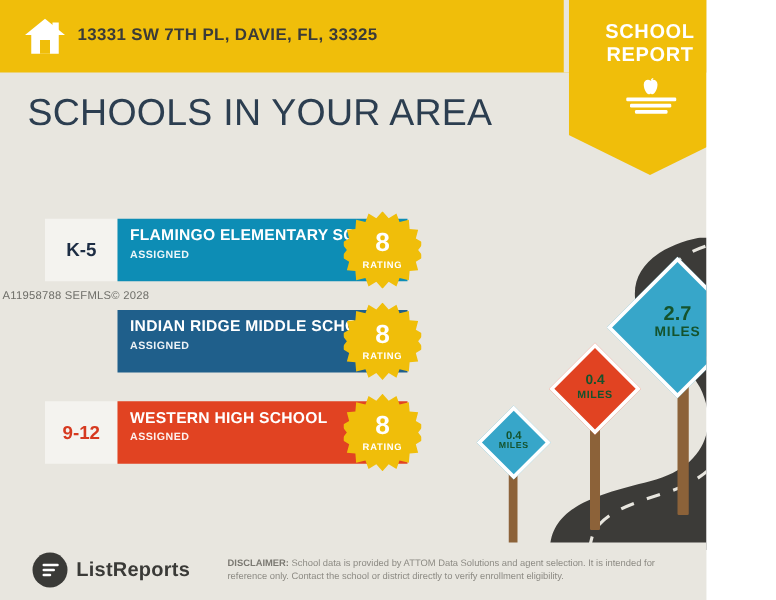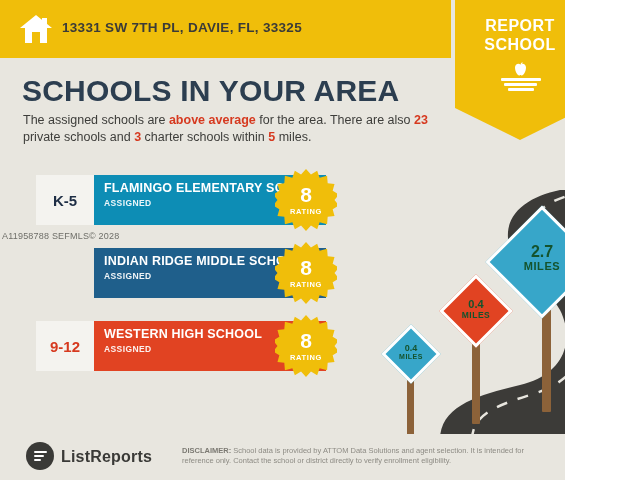--- a/index.html
+++ b/index.html
@@ -92,21 +92,21 @@
   }
   .badge-books i.b1 { width: 40px; }
   .badge-books i.b2 { width: 33px; margin-left: 3px; }
   .badge-books i.b3 { width: 26px; margin-left: 7px; }
 
   
   .main-title {
     position: absolute;
     left: 22px; top: 74px;
     font-size: 30px;
-    font-weight: bold;
+    font-weight: normal;
     color: #2c3e50;
     letter-spacing: 0.2px;
   }
   .subtitle {
     position: absolute;
     left: 23px; top: 112px;
     width: 420px;
     font-size: 12.5px;
     line-height: 17px;
     color: #3d3d3a;
@@ -326,41 +326,38 @@
       <path d="M18 4 L34 17 L29 17 L29 32 L7 32 L7 17 L2 17 Z" fill="#ffffff"></path>
       <rect x="14" y="21" width="8" height="11" fill="#f0be0a"></rect>
       <rect x="24" y="7" width="5" height="7" fill="#ffffff"></rect>
     </svg>
   </div>
   <div class="addr">13331 SW 7TH PL, DAVIE, FL, 33325</div>
 
   <div class="badge">
     <div class="badge-shape"></div>
     <div class="badge-title">
+      <div>SCHOOL</div>
       <div>REPORT</div>
-      <div>SCHOOL</div>
     </div>
     <div class="badge-apple">
       <svg width="13" height="14" viewBox="0 0 13 14">
         <path d="M6.5 2.6 C4.5 0.8 1 2 1 5.6 C1 9.6 3.5 13.4 5.1 13.4 C5.9 13.4 6 12.9 6.5 12.9 C7 12.9 7.1 13.4 7.9 13.4 C9.5 13.4 12 9.6 12 5.6 C12 2 8.5 0.8 6.5 2.6 Z" fill="#ffffff"></path>
         <path d="M6.6 2.4 C6.8 1.2 7.6 0.4 8.6 0.3 C8.7 1.4 8 2.3 6.6 2.4 Z" fill="#ffffff"></path>
       </svg>
     </div>
     <div class="badge-books">
       <i class="b1"></i>
         <i class="b2"></i>
         <i class="b3"></i>
     </div>
   </div>
 
   <div class="main-title">SCHOOLS IN YOUR AREA</div>
 
-  <div class="subtitle">
-    <span>The assigned schools are </span><b class="red">above average</b><span> for the area. There are also </span><b class="red">23</b><span> private schools and </span><b class="red">3</b><span> charter schools within </span><b class="red">5</b><span> miles.</span>
-  </div>
 
   <div class="school-row r1">
     <div class="grade-box teal">K-5</div>
     <div class="name-box teal">
       <div class="nm">FLAMINGO ELEMENTARY SCHOOL</div>
       <div class="asg">ASSIGNED</div>
     </div>
   </div>
   <div class="rating r1">
     <div class="burst"></div>

